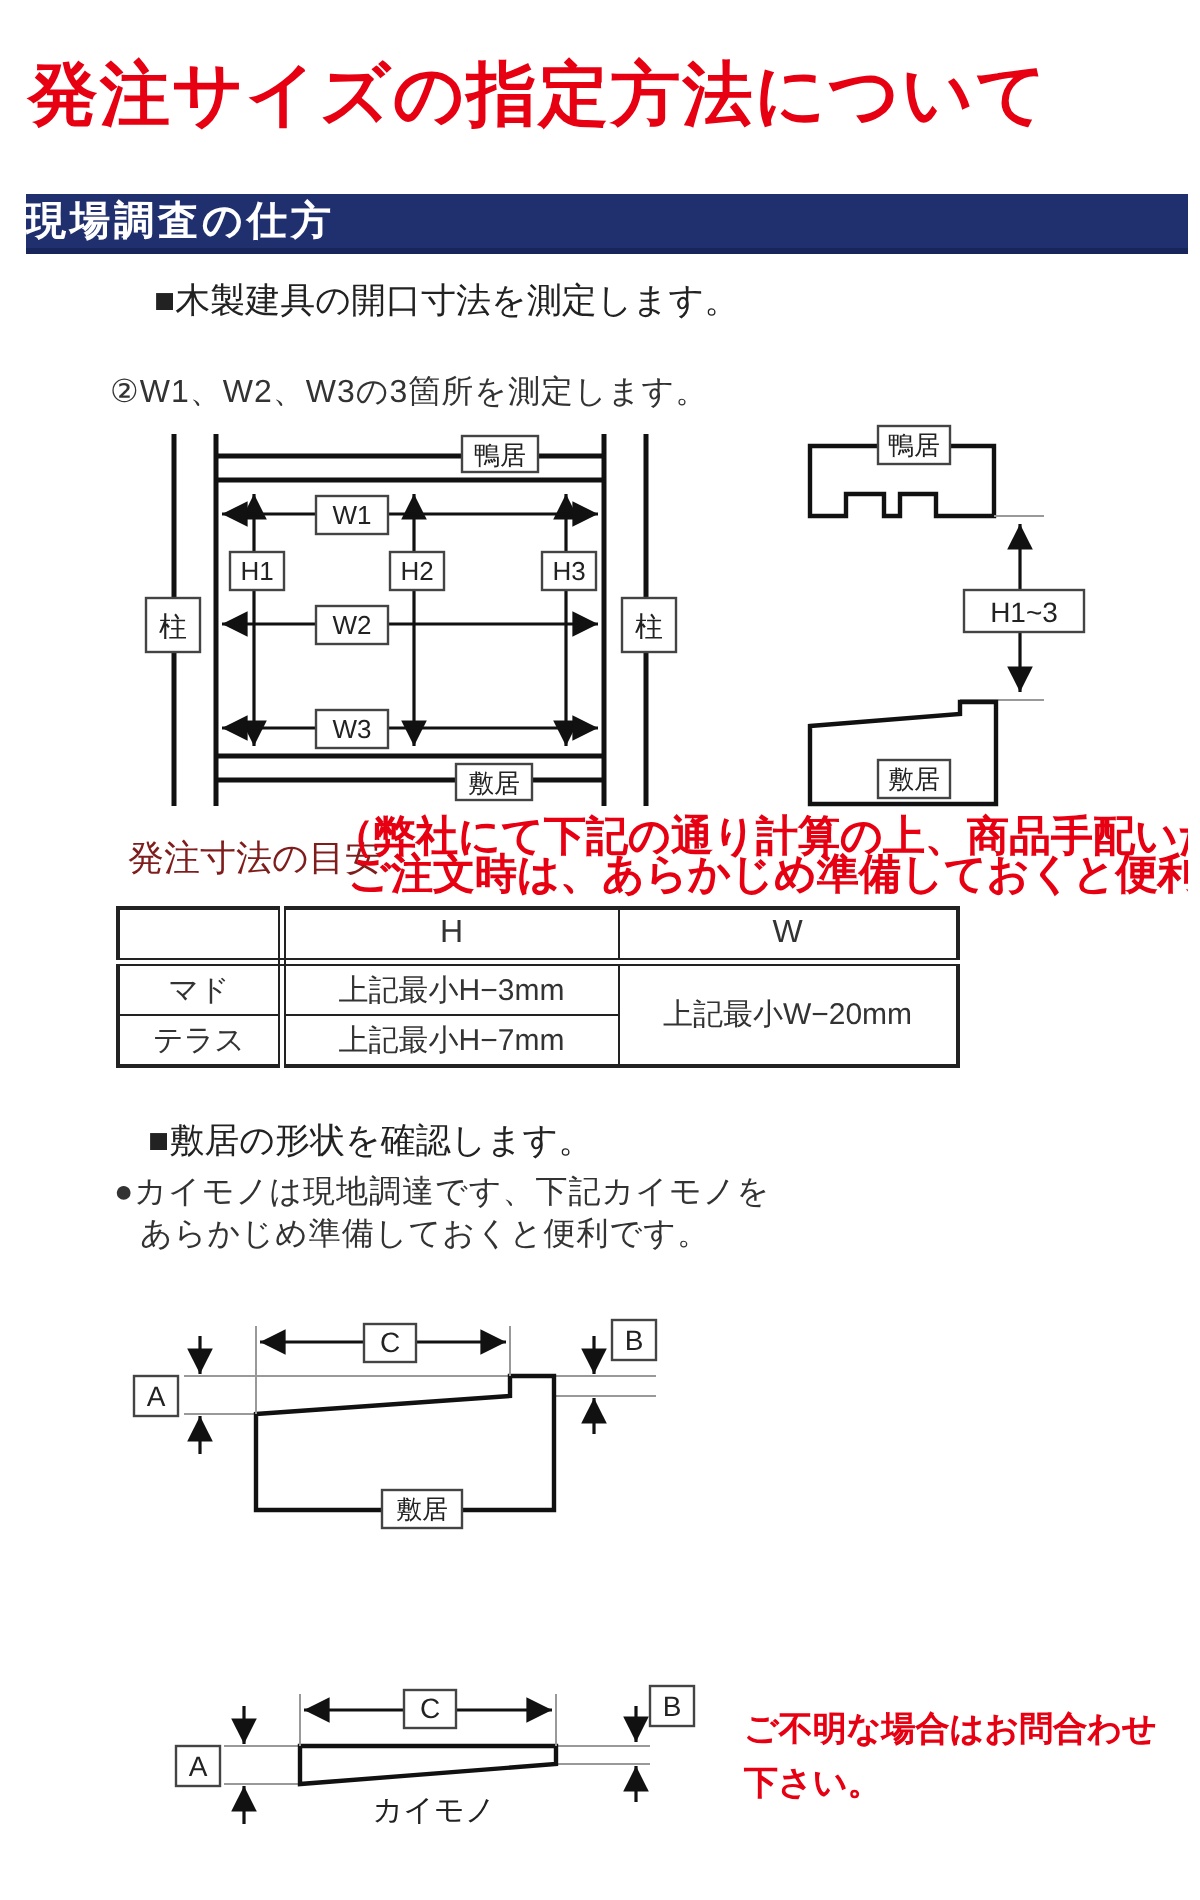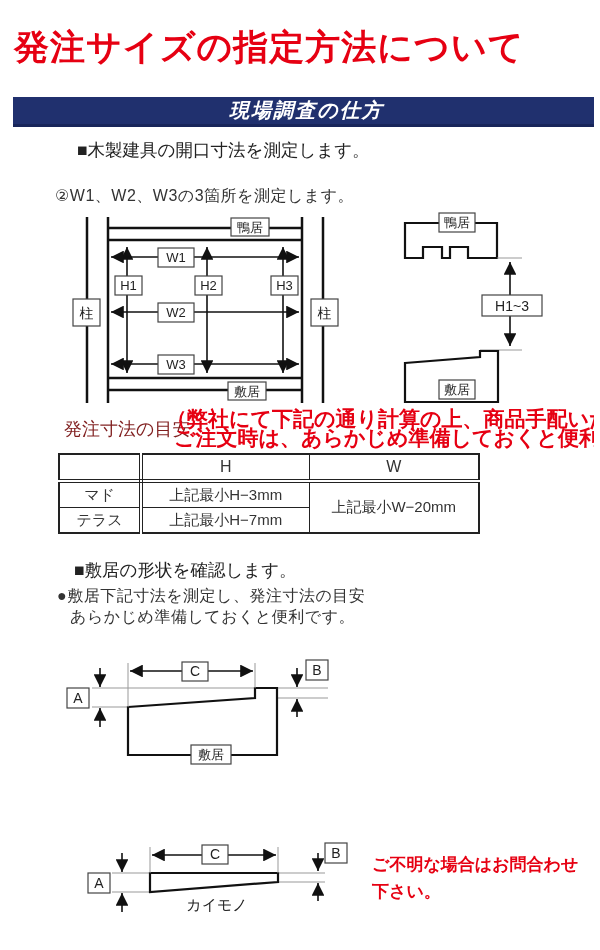--- a/index.html
+++ b/index.html
@@ -1,21 +1,21 @@
 <!DOCTYPE html>
 <html><head>
 <meta charset="utf-8">
 <style>
   html,body{margin:0;padding:0;background:#fff;}
   .page{position:relative;width:594px;height:950px;background:#ffffff;overflow:hidden;
         font-family:"Liberation Sans","DejaVu Sans",sans-serif;color:#333;}
   .title{position:absolute;left:14px;top:24px;margin:0;font-size:35px;font-weight:800;
          letter-spacing:1px;color:#e60012;white-space:nowrap;}
   .banner{position:absolute;left:13px;top:97px;width:587px;height:27px;background:#20306e;
-          border-bottom:3px solid #18255a;display:flex;align-items:center;justify-content:center;font-style:italic;}
+          border-bottom:3px solid #18255a;display:flex;align-items:center;justify-content:flex-start;}
   .banner span{color:#ffffff;font-size:20px;font-weight:bold;letter-spacing:2px;}
   .h-sec{position:absolute;font-size:17.5px;font-weight:normal;color:#222;white-space:nowrap;margin-left:39px;}
   .step{position:absolute;font-size:16px;color:#333;white-space:nowrap;letter-spacing:0.5px;}
   .meyasu{position:absolute;left:64px;top:417px;font-size:18px;color:#7f1d1d;white-space:nowrap;}
   .rednote{position:absolute;left:166px;top:409px;font-size:21px;line-height:19px;font-weight:bold;
            color:#e60012;white-space:nowrap;}
   .rednote .l2{padding-left:8px;}
   .size-table{position:absolute;left:58px;top:453px;border-collapse:collapse;table-layout:fixed;
               border:2.5px solid #222;}
   .size-table td{border:1.5px solid #222;font-size:15px;text-align:center;color:#333;
@@ -140,21 +140,21 @@
       <td rowspan="2">上記最小W−20mm</td>
     </tr>
     <tr>
       <td class="dr">テラス</td>
       <td>上記最小H−7mm</td>
     </tr>
   </tbody>
     </table>
 
   <div class="h-sec" style="left:35px;top:558px">■敷居の形状を確認します。</div>
-  <div class="step" style="left:57px;top:586px">●敷居下記寸法を測定し、発注寸法の目安</div>
+  <div class="step" style="left:57px;top:586px">●カイモノは現地調達です、下記カイモノを</div>
   <div class="step" style="left:70px;top:607px">あらかじめ準備しておくと便利です。</div>
 
   <svg style="left:60px;top:655px" width="280" height="115" viewBox="0 0 280 115">
     <line class="thin" x1="32" y1="33" x2="268" y2="33"></line>
     <line class="thin" x1="195" y1="43" x2="268" y2="43"></line>
     <line class="thin" x1="32" y1="52" x2="68" y2="52"></line>
     <polygon class="shape" points="68,52 195,43 195,33 217,33 217,100 68,100"></polygon>
 
     <line class="thin" x1="68" y1="8" x2="68" y2="52" stroke="#555"></line>
     <line class="thin" x1="195" y1="8" x2="195" y2="33" stroke="#555"></line>

